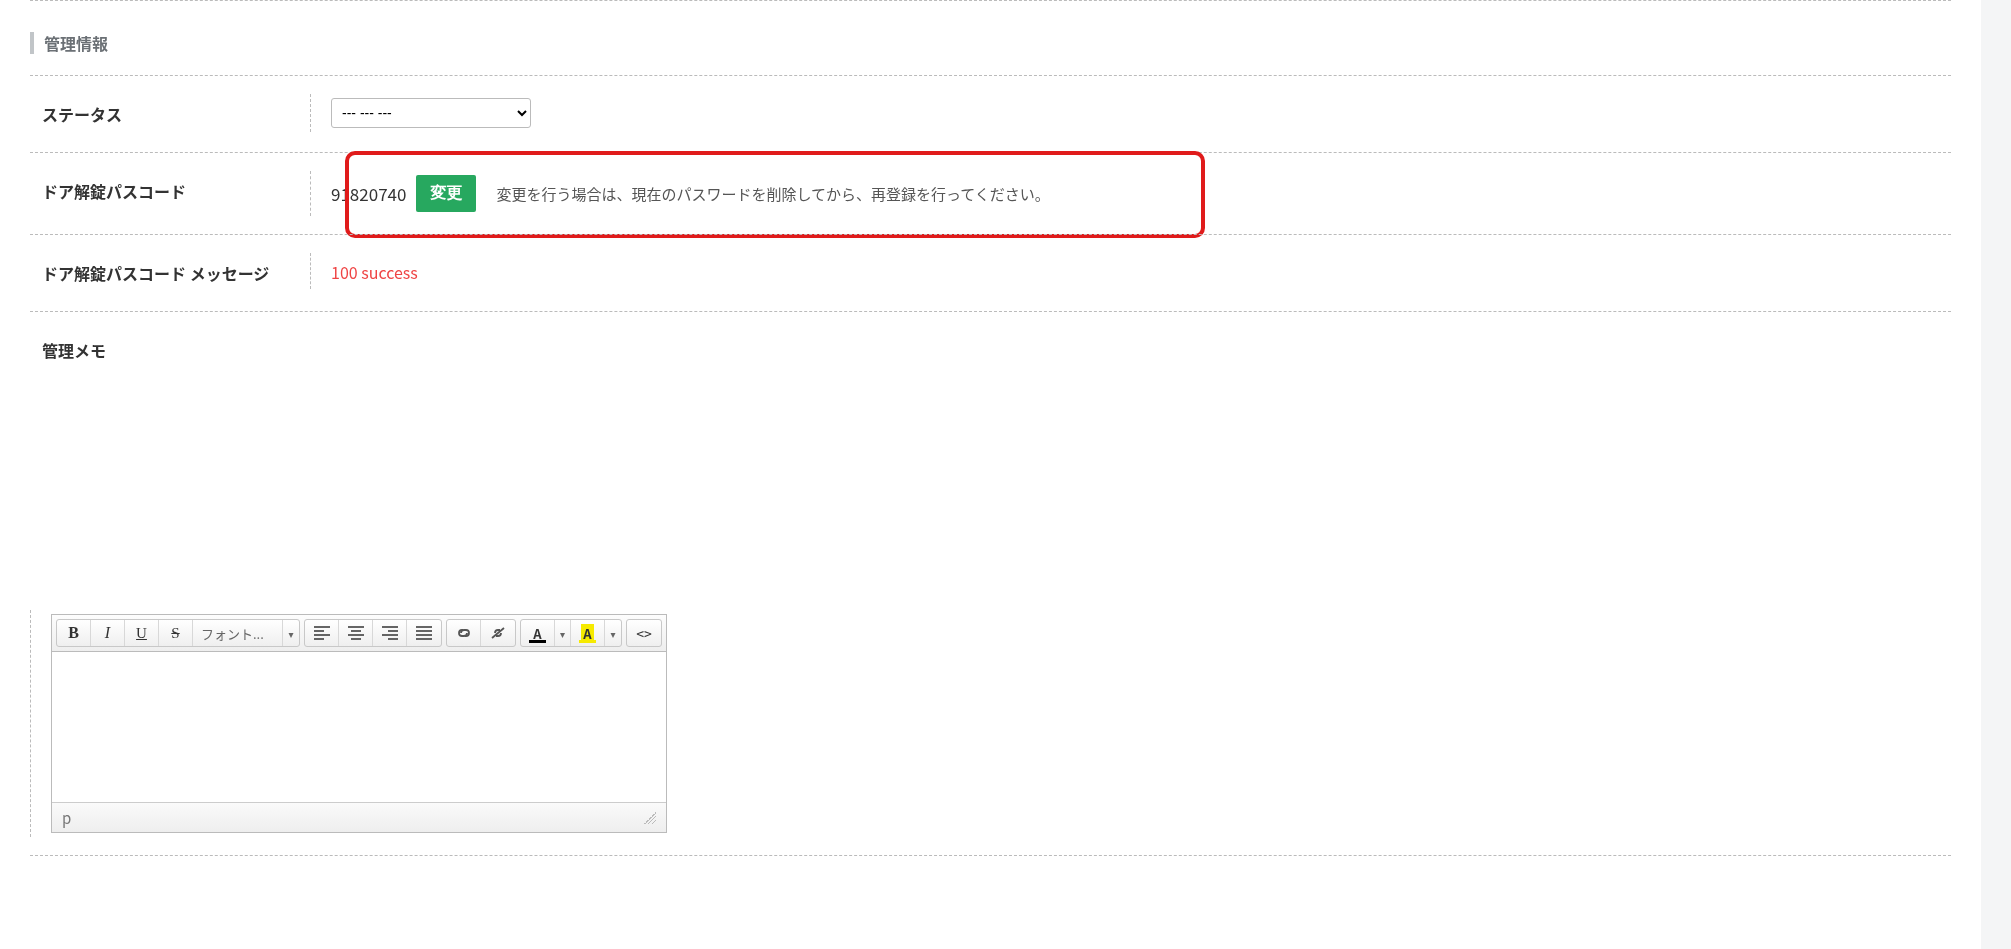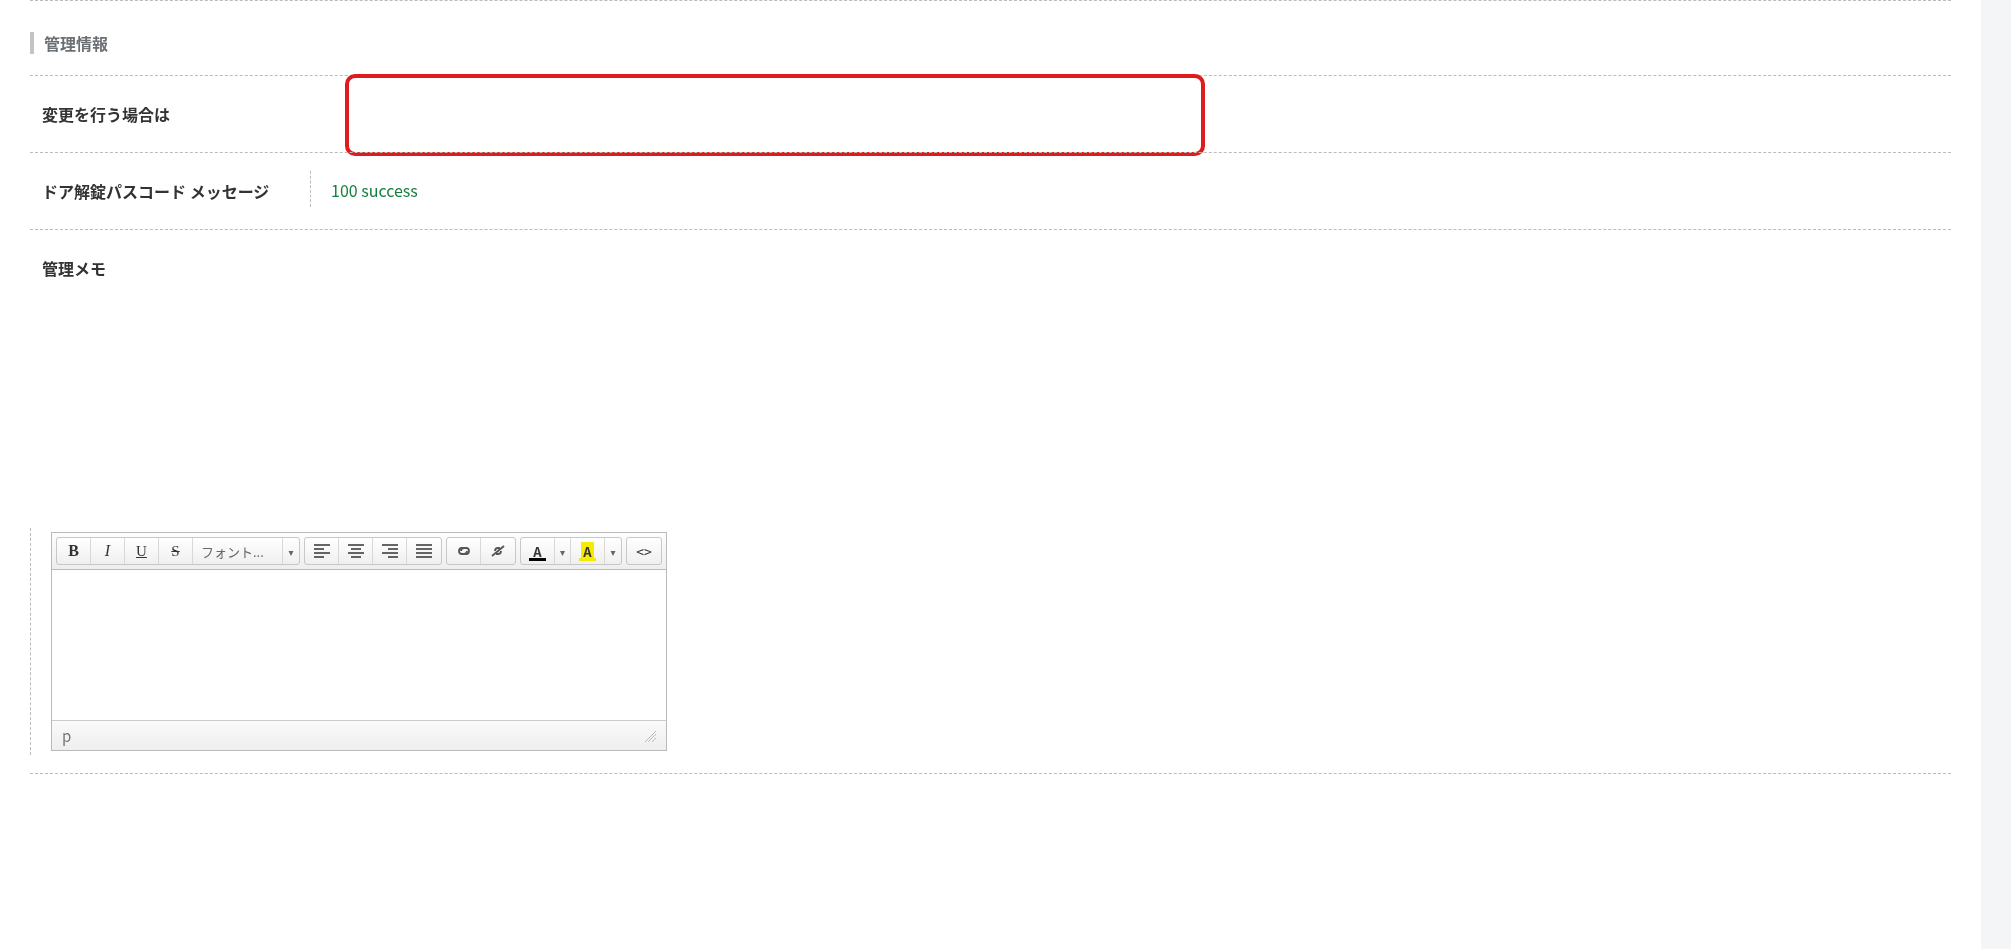--- a/index.html
+++ b/index.html
@@ -118,21 +118,21 @@
     font-weight: bold;
     border-radius: 2px;
     cursor: pointer;
   }
   .hint {
     color: #555;
     font-size: 15px;
     margin-left: 10px;
   }
   .hint2 {
-    color: #15803d;
+    color: #ef4444;
     font-size: 16px;
     margin-top: 2px;
   }
 
   .highlight-box {
     position: absolute;
     border: 4px solid #e01b1b;
     border-radius: 10px;
     left: 315px;
     right: 0;
@@ -226,23 +226,40 @@
 
 <div class="page">
   <div class="inner">
 
     <div class="section-head"></div>
     <div class="section-title">
       <div class="bar"></div>
       <span>管理情報</span>
     </div>
 
-
     <div class="row">
-      <div class="label-cell">変更を行う場合は</div>
+      <div class="label-cell">ステータス</div>
+      <div class="value-cell">
+        <div class="value-line">
+          <select class="status-select">
+            <option>--- --- ---</option>
+          </select>
+        </div>
+      </div>
+    </div>
+
+    <div class="row">
+      <div class="label-cell">ドア解錠パスコード</div>
+      <div class="value-cell">
+        <div class="value-line">
+          <span class="passcode-val">91820740</span>
+          <button class="btn-green">変更</button>
+          <span class="hint">変更を行う場合は、現在のパスワードを削除してから、再登録を行ってください。</span>
+        </div>
+      </div>
       <div class="highlight-box"></div>
     </div>
 
     <div class="row">
       <div class="label-cell">ドア解錠パスコード メッセージ</div>
       <div class="value-cell">
         <div class="hint2">100 success</div>
       </div>
     </div>
 

